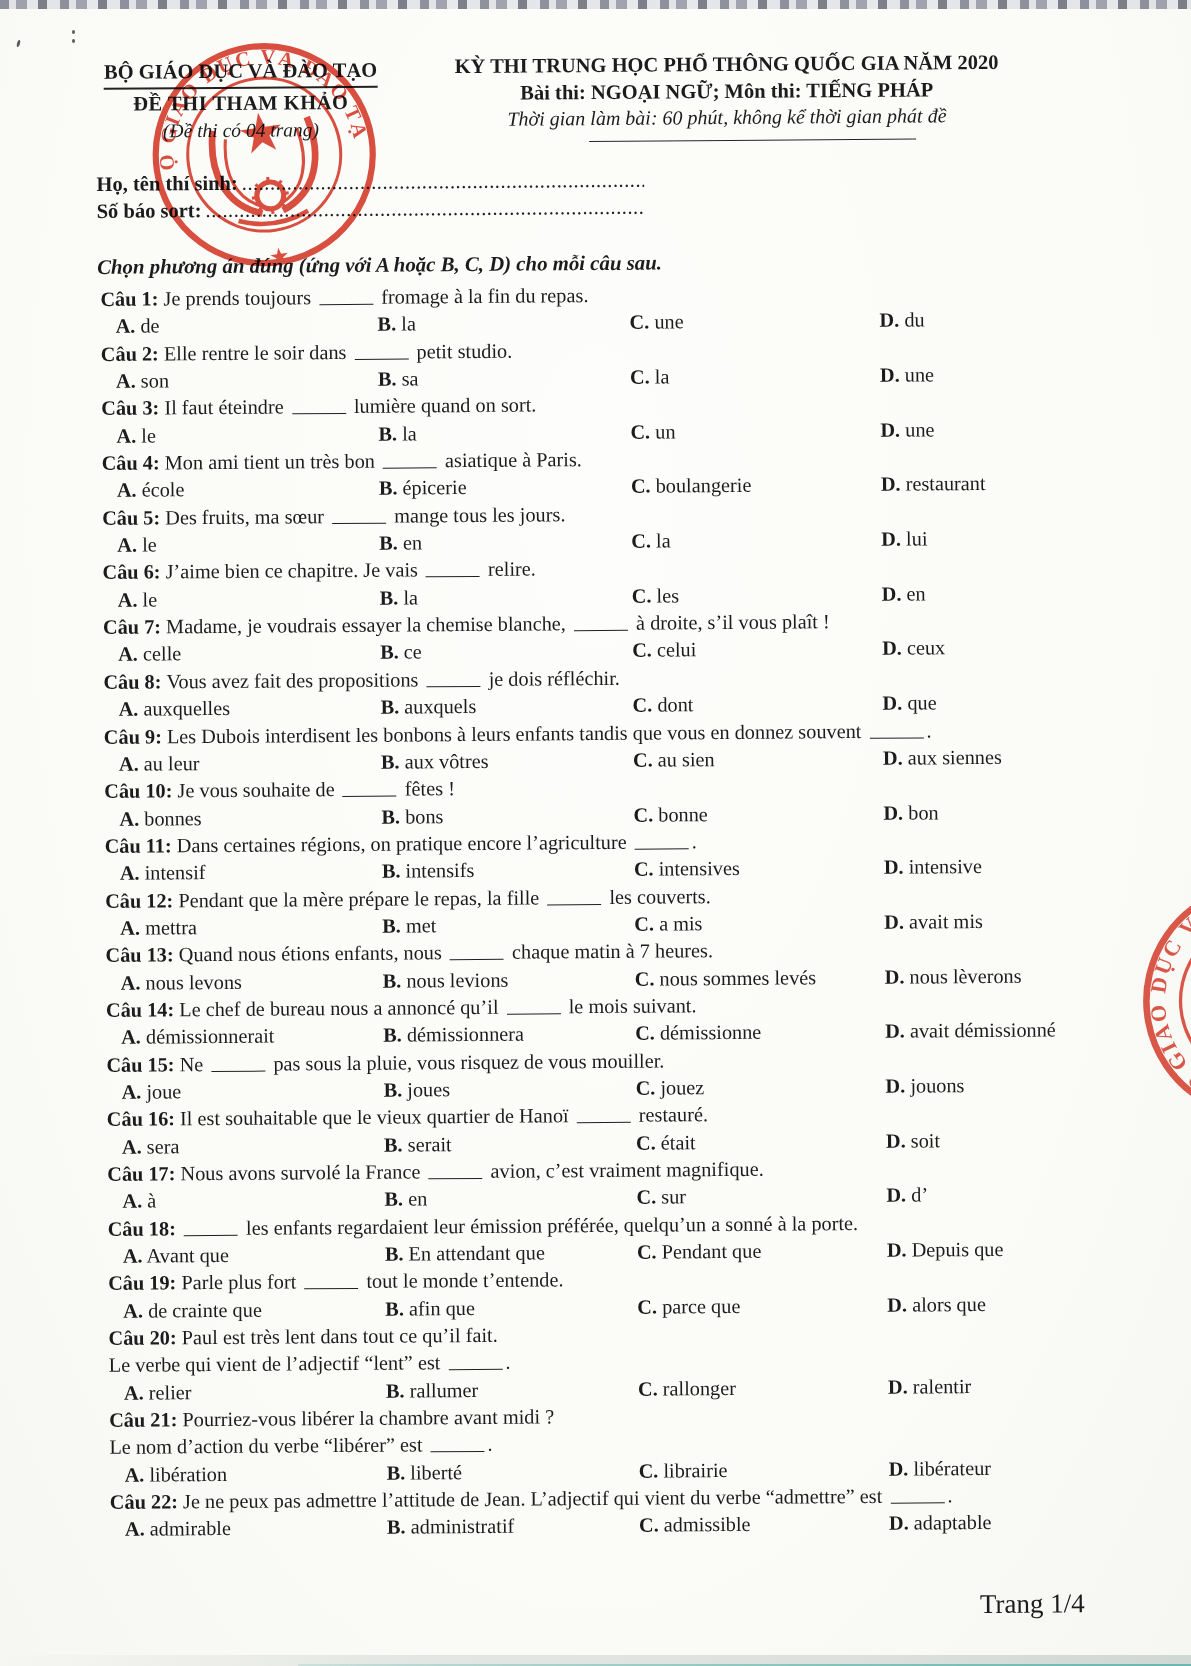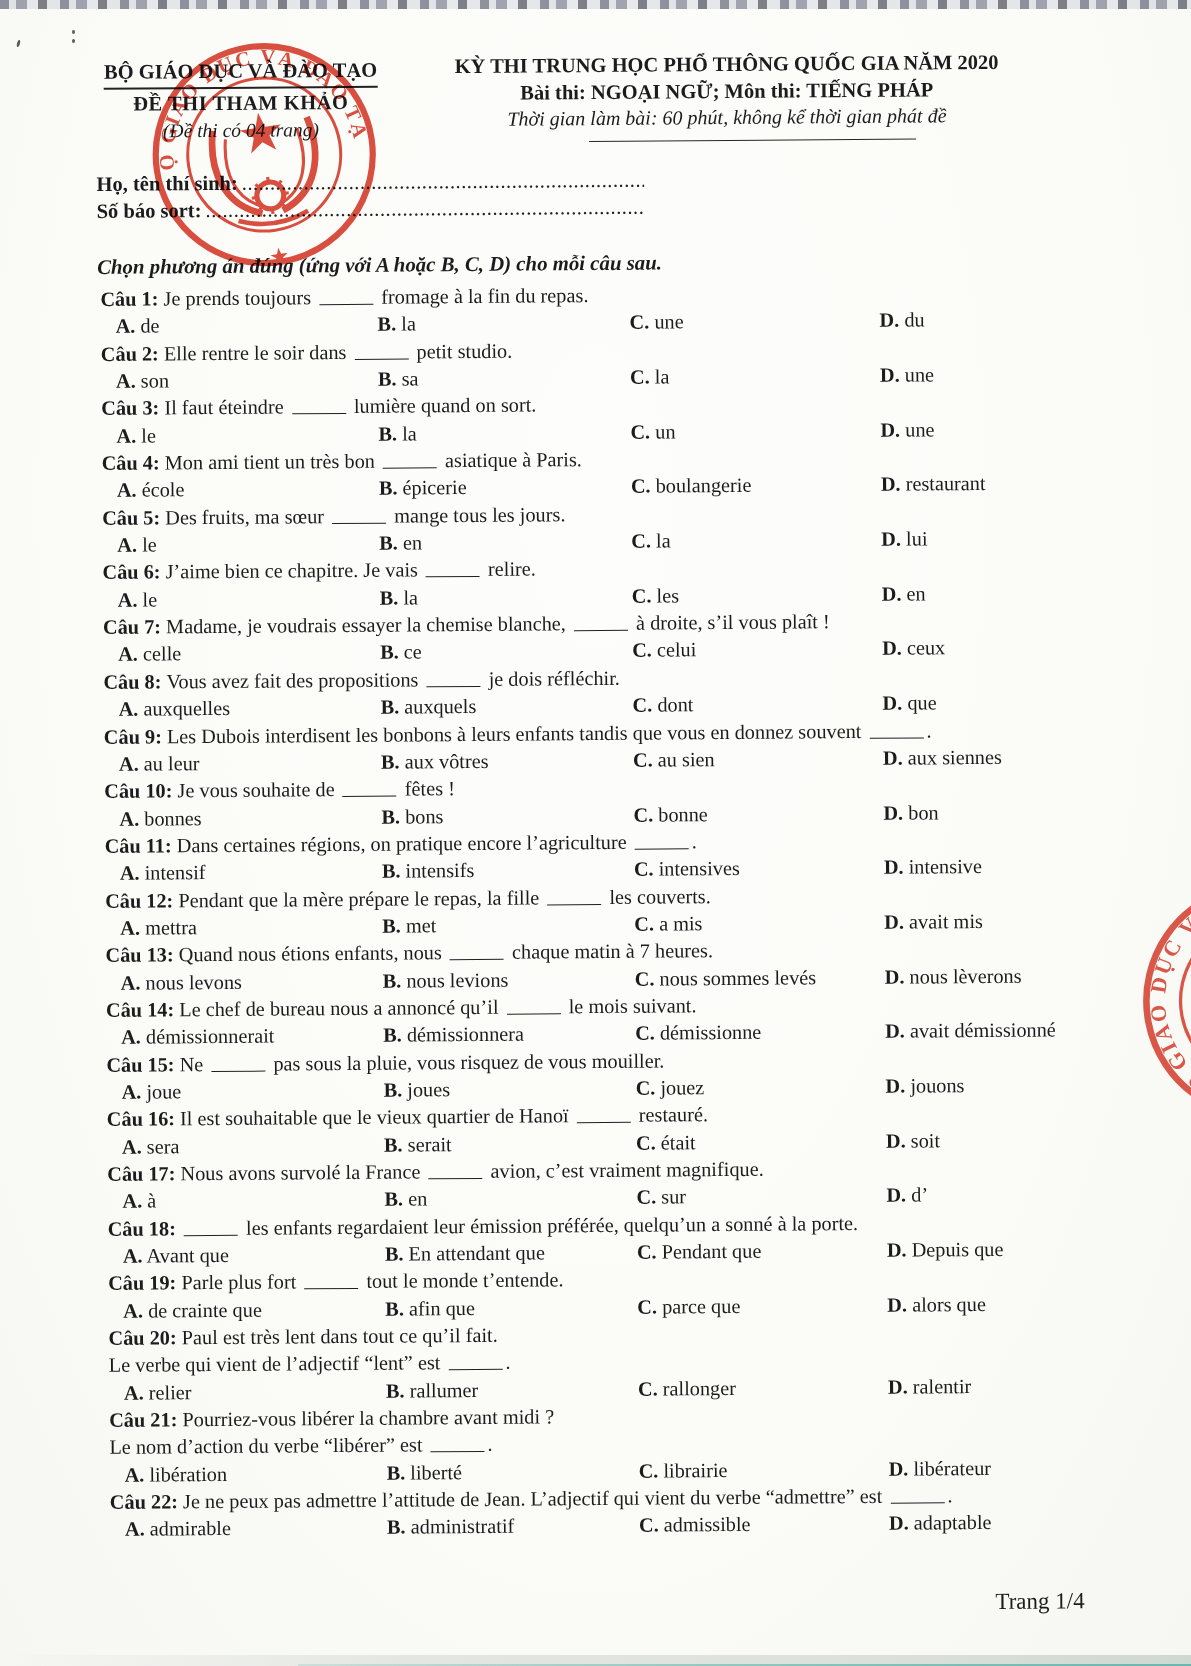--- a/index.html
+++ b/index.html
@@ -50,21 +50,21 @@
 
   
   .qwrap{position:absolute; left:100px; top:282px; width:1014px; font-size:20.3px; line-height:27.34px;}
   .q .qline{padding-left:3px; white-space:nowrap;}
   .qnum{font-weight:bold;font-family:Liberation Serif, serif;}
   .blank{display:inline-block; width:54px; border-bottom:1.7px solid #202024; margin:0 3px; transform:translateY(1px);}
   .opts{display:grid; grid-template-columns:262px 252px 250px auto; padding-left:18px;}
   .opt{white-space:nowrap;}
   .olabel{font-weight:bold;}
 
-  .footer{position:absolute; right:114px; top:1592px; font-size:23px;}
+  .footer{position:absolute; right:114px; top:1592px; font-size:27px;}
 
   
   svg.stamp{position:absolute; mix-blend-mode:multiply;}
   svg.stamp .ink{stroke:#d43a2a; fill:none;}
   svg.stamp text{fill:#d43a2a;}
   .stamp1{left:144px; top:28px; width:248px; height:248px; transform:rotate(-8deg); opacity:.9;}
   .stamp2{left:1127px; top:874px; width:264px; height:264px; transform:rotate(-55deg); opacity:.85;}
   .ringtext{font-family:"Liberation Serif", serif; font-size:20px; font-weight:bold; letter-spacing:2px;}
   .ringstar{font-size:22px;}
 </style>

